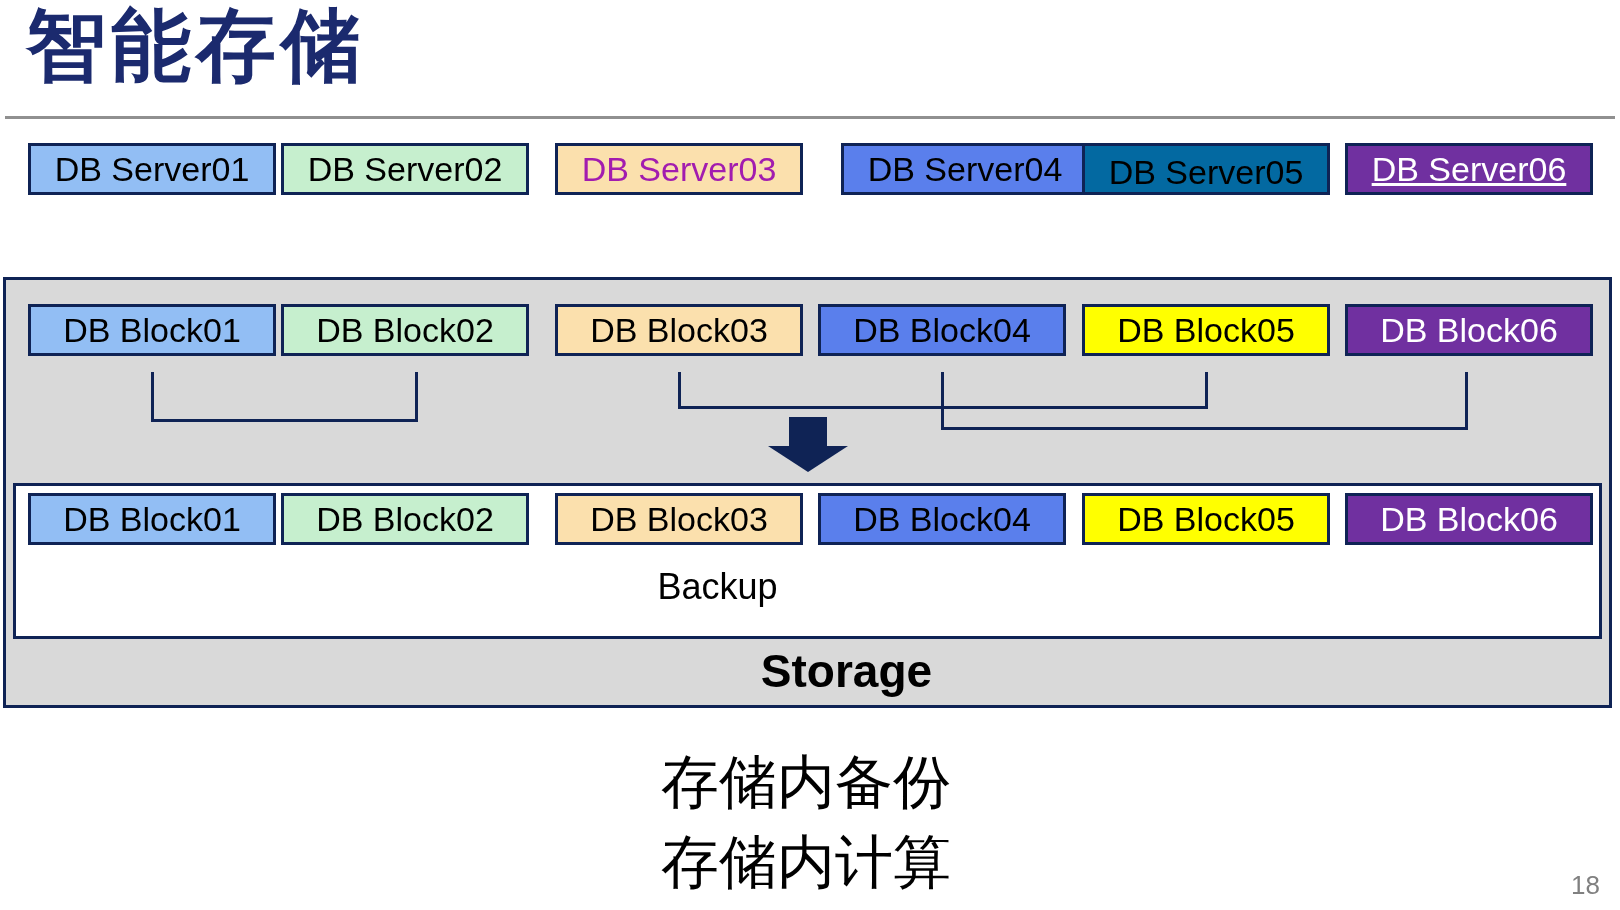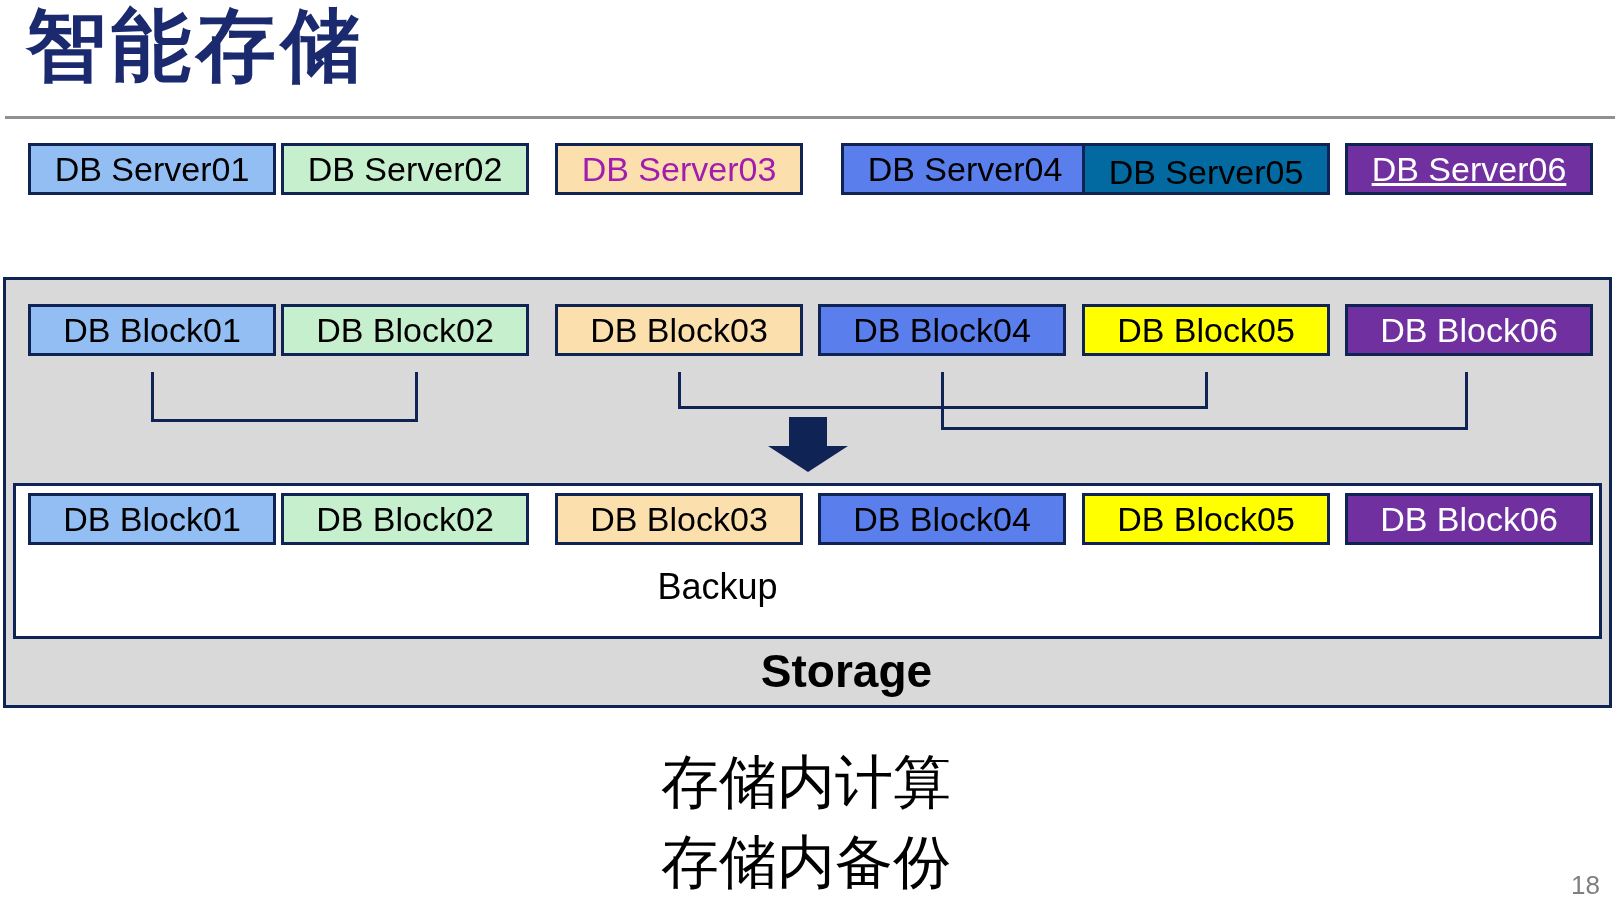--- a/index.html
+++ b/index.html
@@ -153,17 +153,17 @@
     <span>DB Block05</span>
   </div>
 <div class="box r-block2 col6" style="background-color: rgb(112, 48, 160); color: rgb(255, 255, 255);">
     <span>DB Block06</span>
   </div>
 
 <div class="backup-label">Backup</div>
 <div class="storage-label">Storage</div>
 
 <div class="caption">
+  <div>存储内备份</div>
   <div>存储内计算</div>
-  <div>存储内备份</div>
 </div>
 
 <div class="page-num">18</div>
 
 </body></html>

